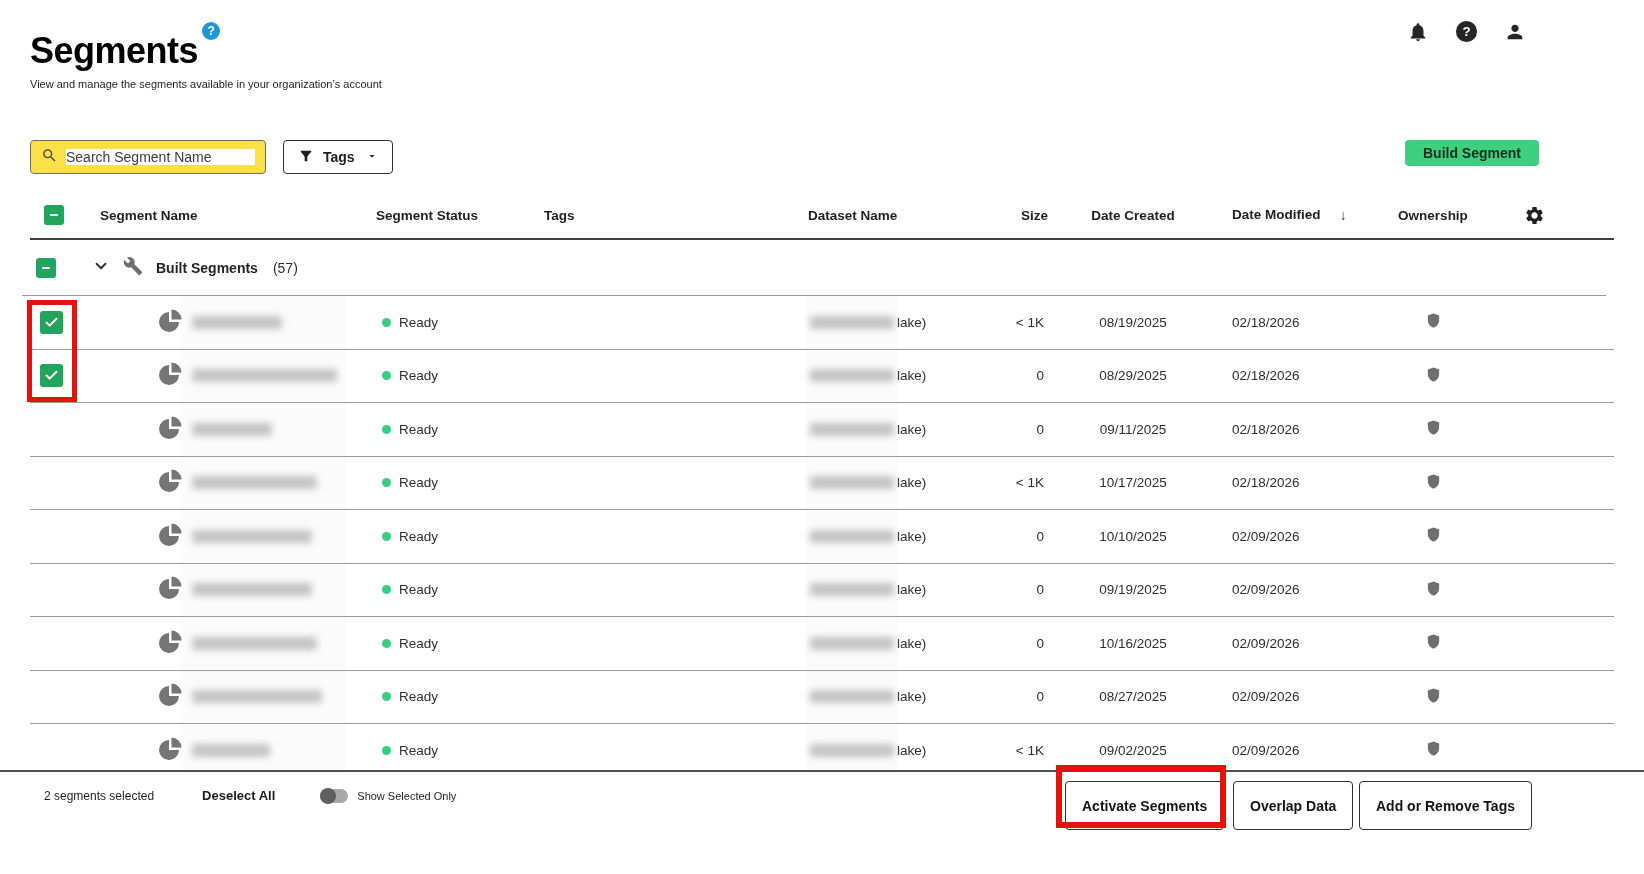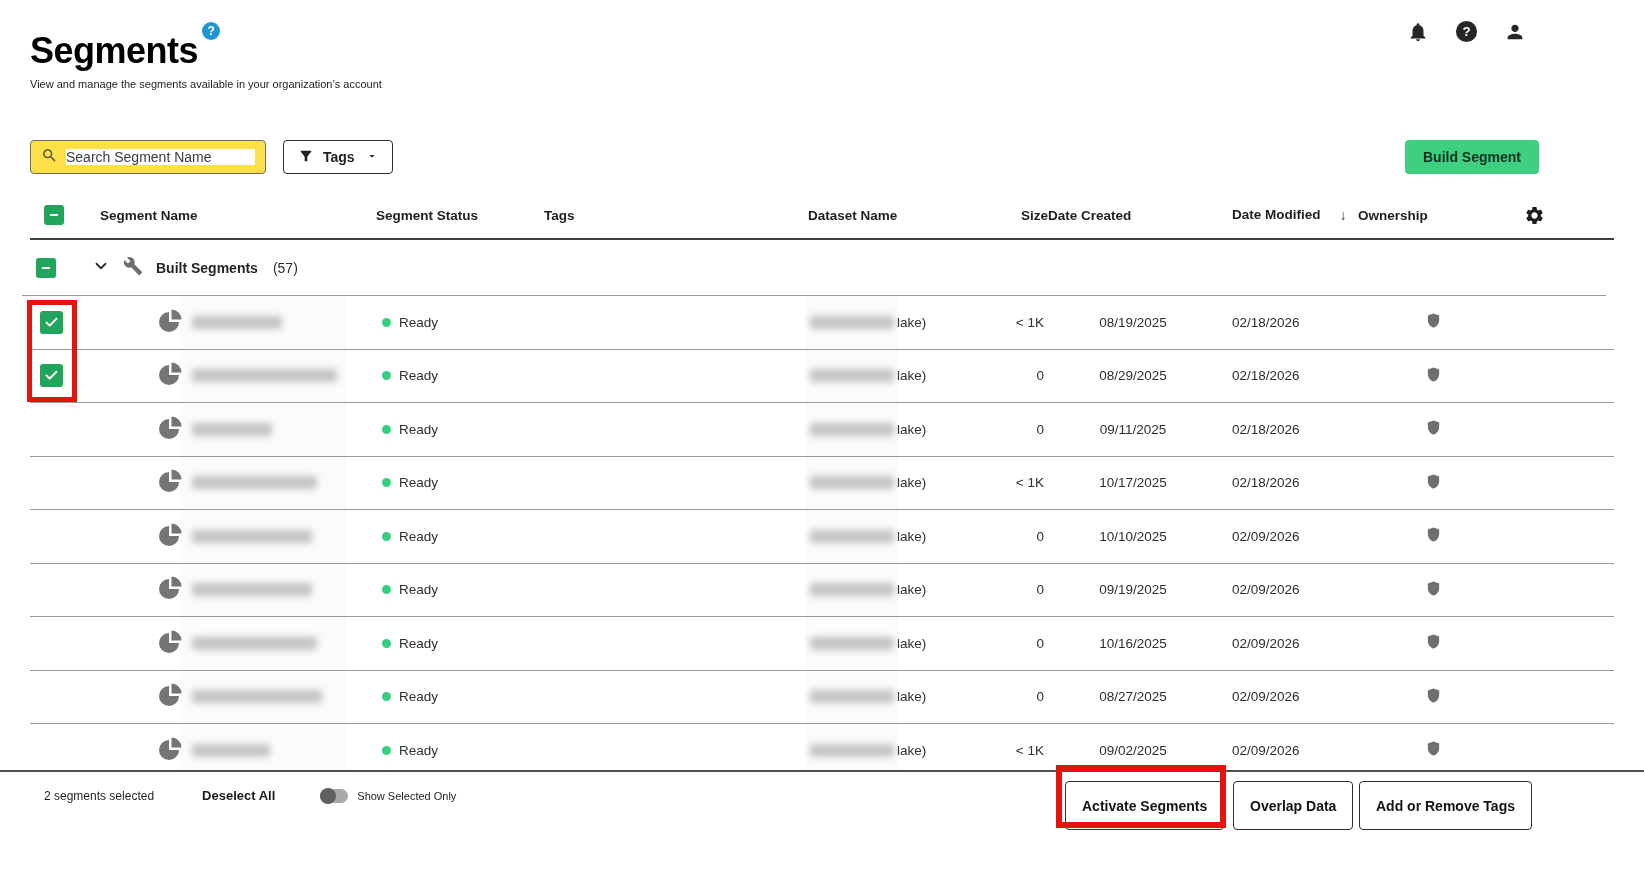--- a/index.html
+++ b/index.html
@@ -23,32 +23,32 @@
   .search-box { position:absolute; left:0; top:0; width:236px; height:34px; border:1px solid #6d6d6d;
     border-radius:4px; display:flex; align-items:center; padding:0 10px; gap:8px; background:#fde047; }
   .search-box input { border:none; outline:none; font-size:14px; width:100%;
     font-family:"Liberation Sans",sans-serif; color:#333; }
   .search-box input::placeholder { color:#3c3c3c; opacity:1; }
   .drop-btn { position:absolute; top:0; height:34px; border:1px solid #2f2f2f; border-radius:4px; background:#fff;
     display:flex; align-items:center; gap:9px; padding:0 14px; font-size:14px; font-weight:700; color:#1f1f1f; cursor:pointer; }
   .drop-btn .caret { margin-left:2px; }
   #tags-btn { left:253px; }
   #filter-btn { left:373px; }
-  .build-btn { position:absolute; right:75px; top:0; height:34px; padding:0 18px; border:none; border-radius:4px;
+  .build-btn { position:absolute; right:75px; top:0; height:26px; padding:0 18px; border:none; border-radius:4px;
     background:var(--green-btn); color:#10301d; font-size:14px; font-weight:700; cursor:pointer; }
 
   
   .grid-row { display:grid;
     grid-template-columns:70px 276px 168px 264px 200px 40px 170px 110px 30px 150px 106px;
     align-items:center; }
   .thead { position:absolute; left:30px; top:192px; width:1584px; height:48px;
     border-bottom:2px solid #3f3f3f; font-size:13.5px; font-weight:700; color:#1f1f1f; }
   .th { padding:0; }
   .th.right { text-align:right; }
-  .th.center { text-align:left; }
+  .th.center { text-align:center; }
   .two-line { line-height:1.15; }
   .sort-cell { display:flex; justify-content:center; cursor:pointer; }
   .gear-cell { display:flex; justify-content:flex-start; padding-left:16px; cursor:pointer; }
 
   .group-row { position:absolute; left:22px; top:240px; width:1584px; height:56px;
     border-bottom:1px solid #9a9a9a; font-size:14px; font-weight:700; color:#242424; }
   .group-inner { display:flex; align-items:center; gap:13px; }
   .group-count { font-weight:400; color:#2b2b2b; margin-left:2px; }
 
   .tbody { position:absolute; left:30px; top:296px; width:1584px; height:474px; overflow:hidden; }

